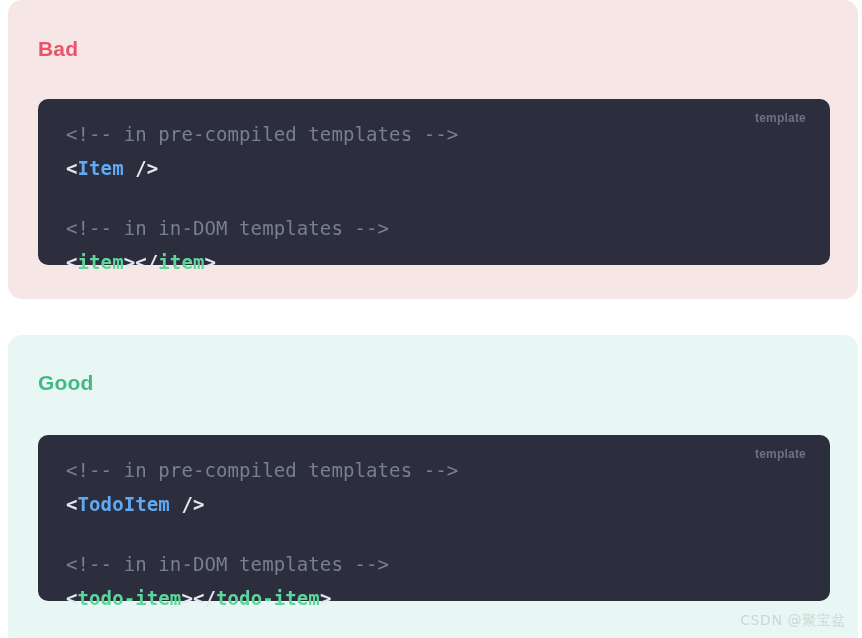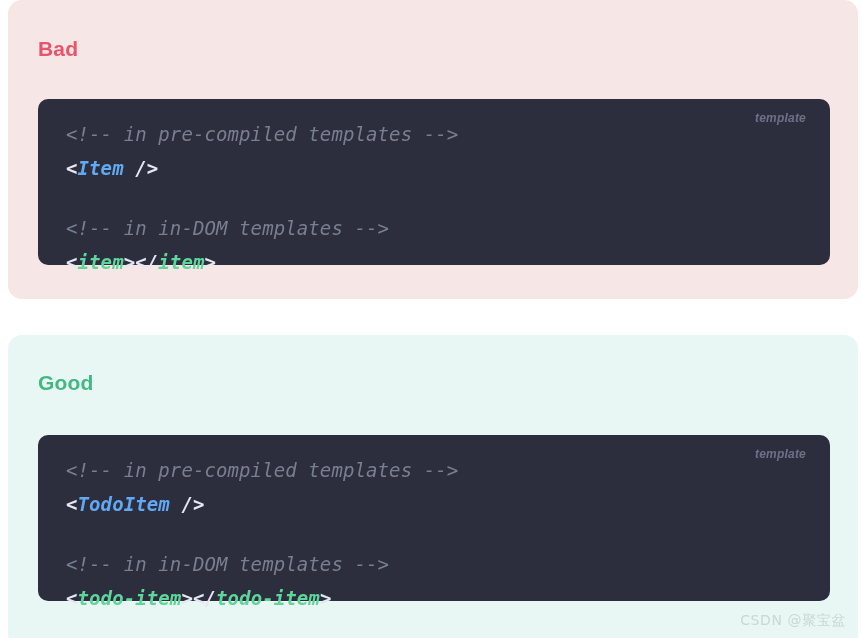--- a/index.html
+++ b/index.html
@@ -62,21 +62,20 @@
 
   
   .code-block {
     position: absolute;
     left: 30px;
     width: 792px;
     background: #2c2e3e;
     border-radius: 10px;
     box-sizing: border-box;
     padding: 18px 40px 20px 28px;
-    font-style: italic;
   }
   .panel-bad .code-block {
     top: 99px;
     height: 166px;
   }
   .panel-good .code-block {
     top: 100px;
     height: 166px;
   }
 

